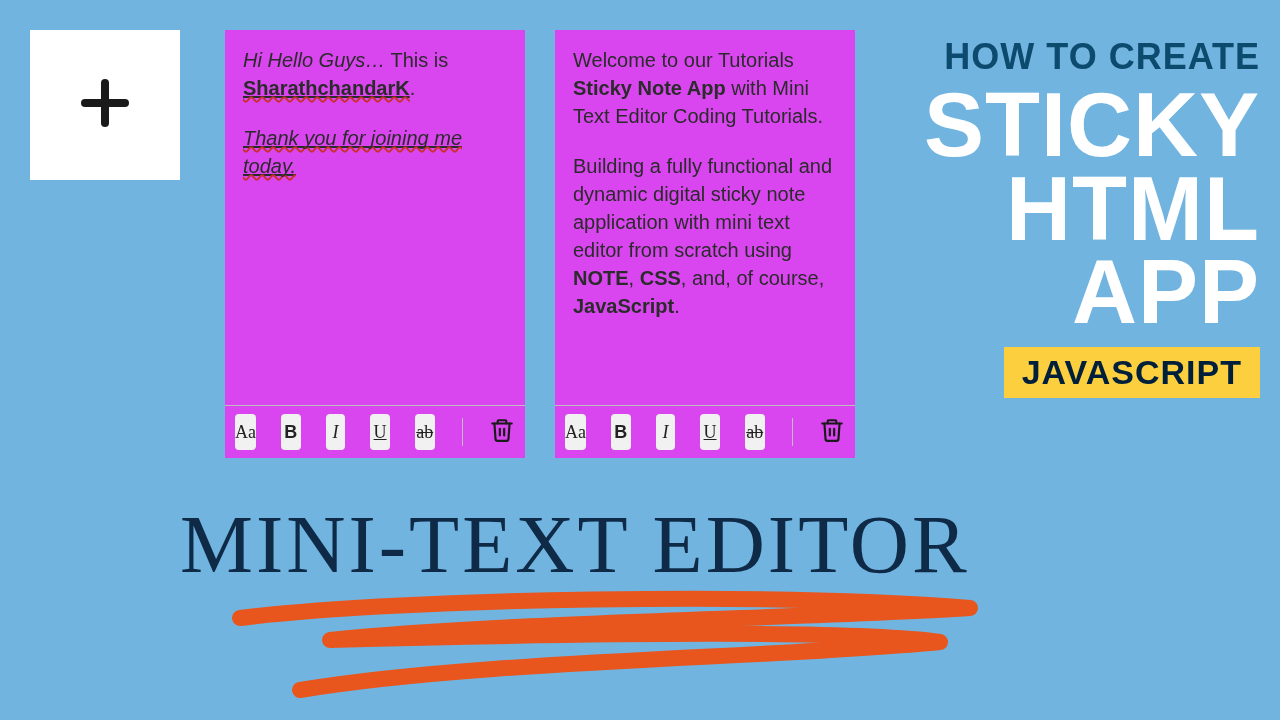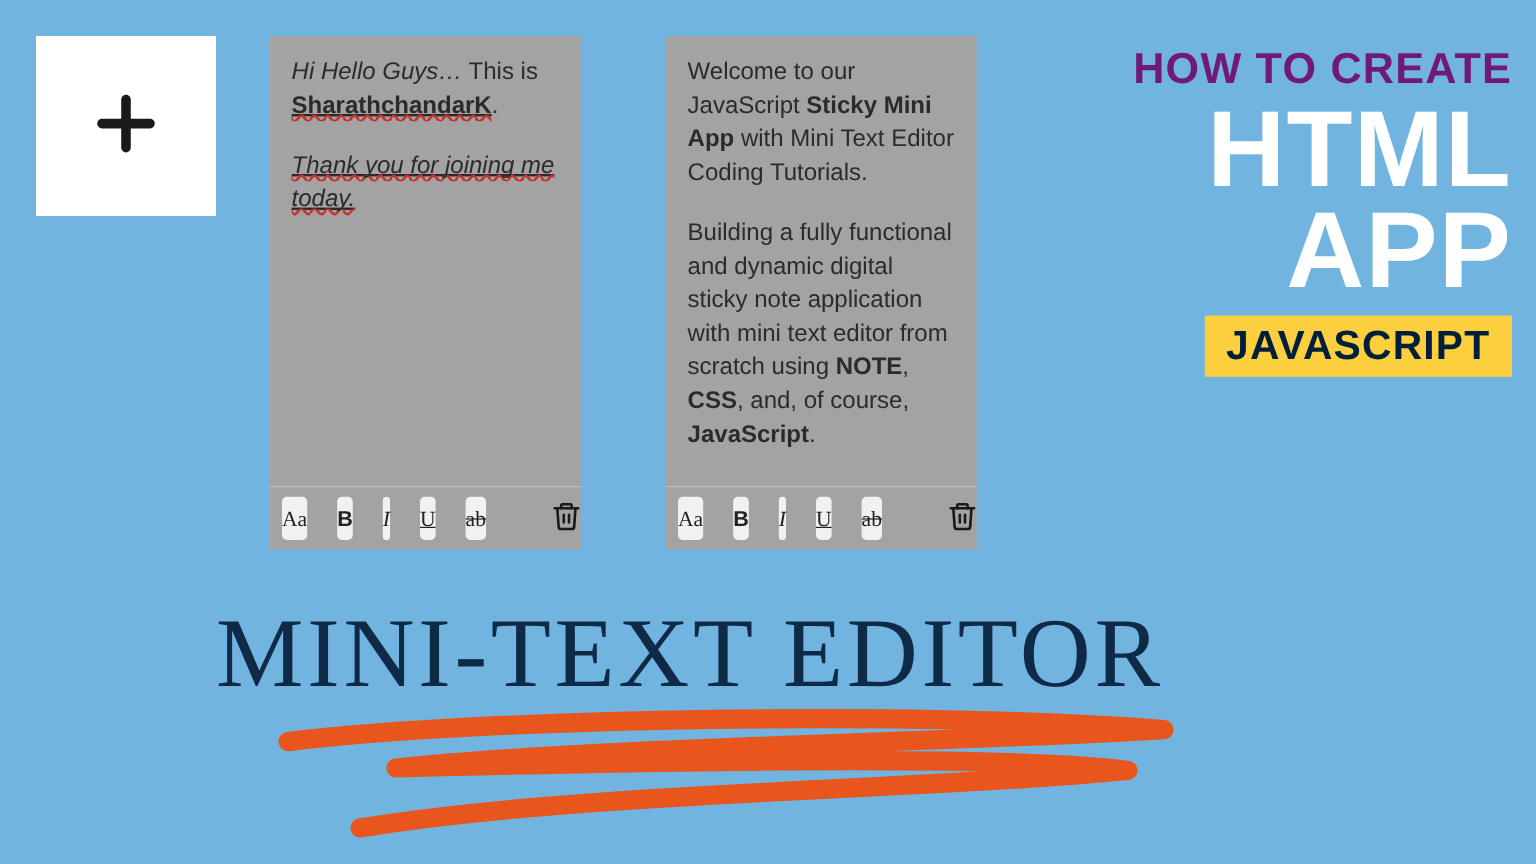--- a/index.html
+++ b/index.html
@@ -19,22 +19,22 @@
   height: 150px;
   background: white;
   display: flex;
   align-items: center;
   justify-content: center;
   cursor: pointer;
 }
 .plus-icon svg { width: 60px; height: 60px; }
 .note-card {
   position: absolute;
-  width: 259px;
-  background: #a3a3a3;
+  width: 300px;
+  background: #d946ef;
   display: flex;
   flex-direction: column;
 }
 .note-card.n1 { left: 225px; top: 30px; height: 428px; }
 .note-card.n2 { left: 555px; top: 30px; height: 428px; }
 .note-content {
   flex: 1;
   padding: 16px 18px;
   font-size: 20px;
   line-height: 1.4;
@@ -88,21 +88,21 @@
 .trash-btn svg { width: 26px; height: 26px; }
 .title-block {
   position: absolute;
   right: 20px;
   top: 36px;
   text-align: right;
 }
 .title-small {
   font-size: 36px;
   font-weight: 800;
-  color: #701a75;
+  color: #0c4a6e;
   letter-spacing: 1px;
 }
 .title-big {
   font-size: 90px;
   font-weight: 900;
   color: white;
   line-height: 0.93;
   letter-spacing: 1px;
   margin-top: 6px;
 }
@@ -172,21 +172,21 @@
           <path d="M8 6V4a1 1 0 0 1 1-1h6a1 1 0 0 1 1 1v2"></path>
         </svg>
       </span>
     </div>
   </div>
 </div>
 
 <div class="note-card n2">
   <div class="note-content">
     <p class="para-gap">
-      <span>Welcome to our JavaScript </span><strong><span>Sticky Mini App</span></strong><span> with Mini Text Editor Coding Tutorials.</span>
+      <span>Welcome to our Tutorials </span><strong><span>Sticky Note App</span></strong><span> with Mini Text Editor Coding Tutorials.</span>
     </p>
     <p>
       <span>Building a fully functional and dynamic digital sticky note application with mini text editor from scratch using </span><strong><span>NOTE</span></strong><span>, </span><strong><span>CSS</span></strong><span>, and, of course, </span><strong><span>JavaScript</span></strong><span>.</span>
     </p>
   </div>
   <div class="toolbar">
     <div class="tool-btn">Aa</div>
     <div class="tool-btn bold">B</div>
     <div class="tool-btn italic">I</div>
     <div class="tool-btn under">U</div>
@@ -201,20 +201,21 @@
           <path d="M8 6V4a1 1 0 0 1 1-1h6a1 1 0 0 1 1 1v2"></path>
         </svg>
       </span>
     </div>
   </div>
 </div>
 
 <div class="title-block">
   <div class="title-small">HOW TO CREATE</div>
   <div class="title-big">
+    <div>STICKY</div>
     <div>HTML</div>
     <div>APP</div>
   </div>
   <div class="badge">JAVASCRIPT</div>
 </div>
 
 <div class="handwritten">MINI-TEXT EDITOR</div>
 
 <svg class="scribble" viewBox="0 0 780 130" fill="none">
   <path d="M20 38 C 180 18, 560 12, 750 28 C 600 38, 280 42, 110 60 C 300 55, 620 48, 720 62 C 560 78, 260 80, 80 110" stroke="#e8561d" stroke-width="16" stroke-linecap="round" stroke-linejoin="round"></path>

